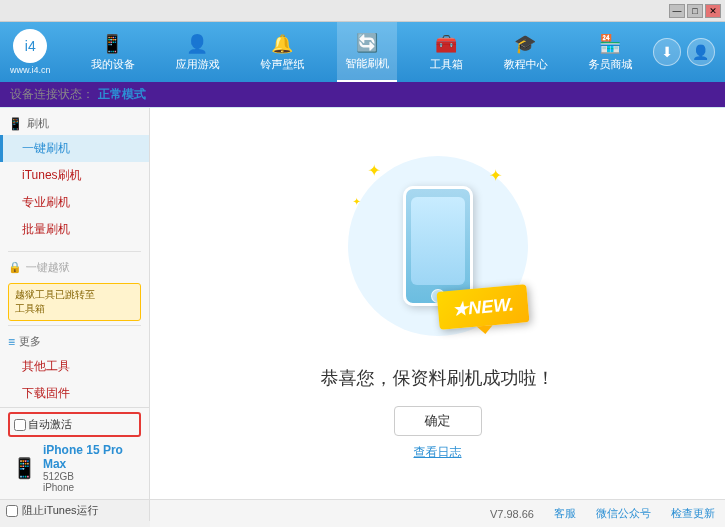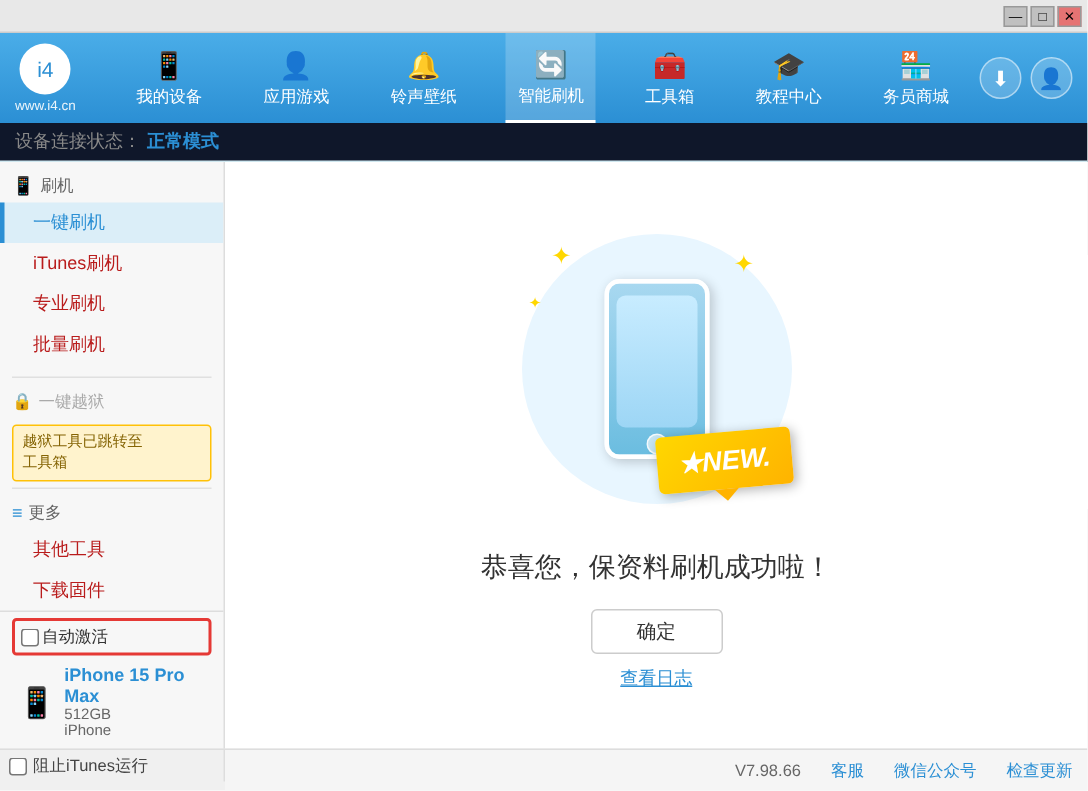--- a/index.html
+++ b/index.html
@@ -89,21 +89,21 @@
       border: 1px solid rgba(255,255,255,0.5);
       display: flex; align-items: center; justify-content: center;
       color: white;
       font-size: 14px;
       cursor: pointer;
     }
 
     
     .status-bar {
       height: 26px;
-      background: #0f172a;
+      background: #4c1d95;
       display: flex;
       align-items: center;
       padding: 0 10px;
       border-bottom: 1px solid #d0e8f0;
       font-size: 12px;
       color: #555;
     }
     .status-bar .label { color: #888; }
     .status-bar .value { color: #2b8fd4; font-weight: bold; margin-left: 4px; }
 

